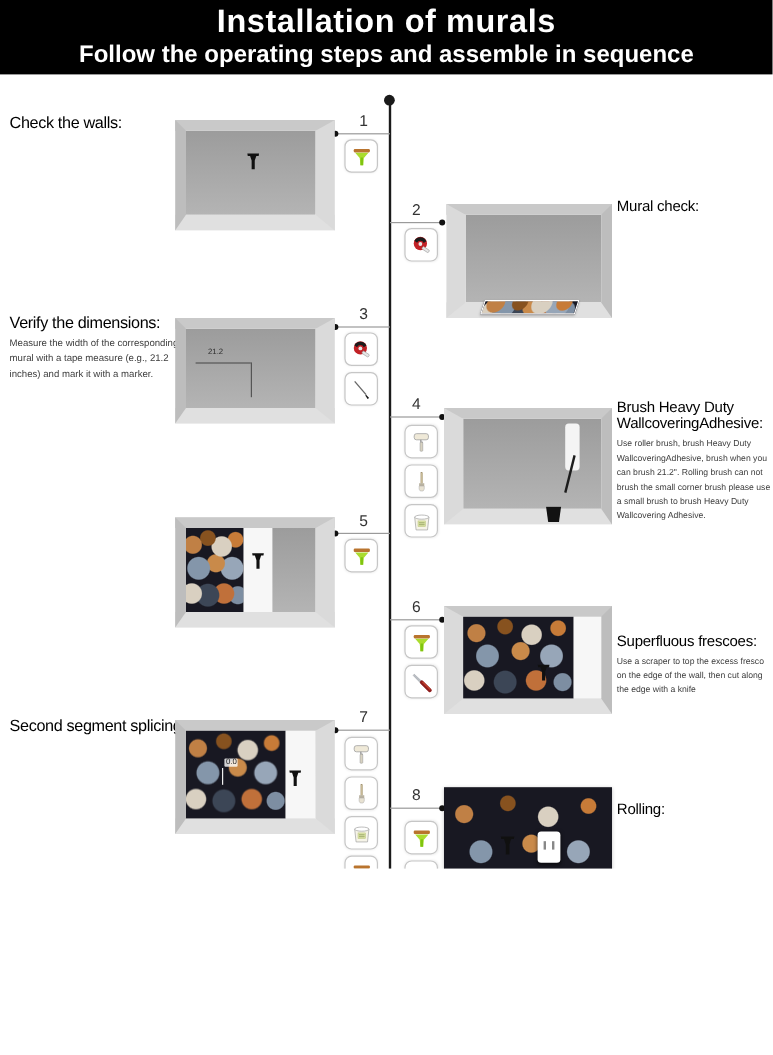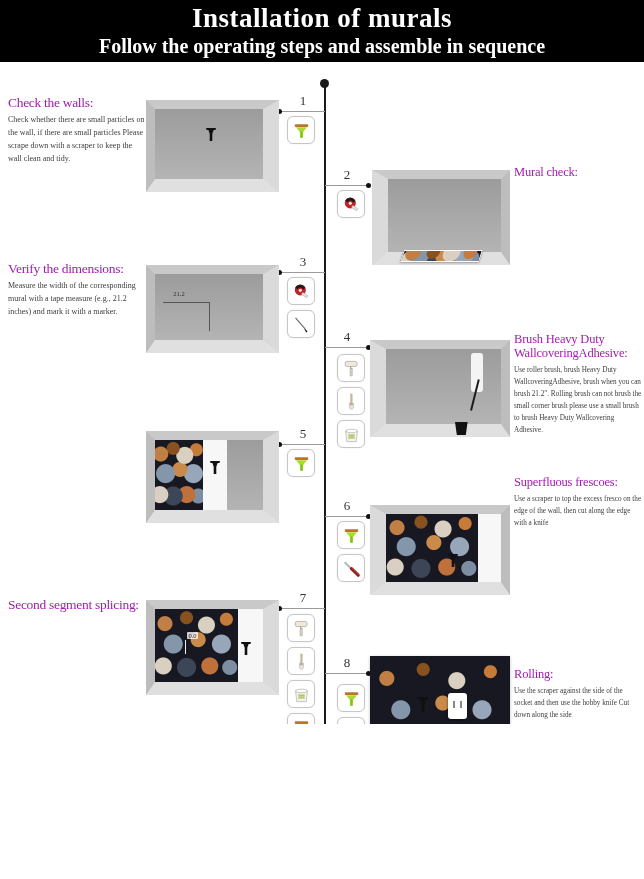--- a/index.html
+++ b/index.html
@@ -1,35 +1,35 @@
 <!DOCTYPE html>
 <html><head>
 <meta charset="utf-8">
 <style>
   html,body{margin:0;padding:0;background:#fff;}
   .canvas{position:relative;width:644px;height:724px;background:#ffffff;overflow:hidden;
-          font-family:Liberation Serif, serif;}
+          font-family:Liberation Sans, sans-serif;}
 
   
   .header{position:absolute;left:0;top:0;width:644px;height:62px;background:#000;color:#fff;text-align:center;}
   .h-title{font-size:27px;font-weight:bold;letter-spacing:.5px;padding-top:3px;line-height:1.15;}
   .h-sub{font-size:20px;font-weight:bold;line-height:1.2;}
 
   
   .tl-line{position:absolute;left:324px;top:83px;width:2px;height:777px;background:#1a1a1a;}
   .tl-dot{position:absolute;left:320px;top:79px;width:9px;height:9px;border-radius:50%;background:#1a1a1a;}
   .tl-arrow{position:absolute;left:318px;top:858px;width:0;height:0;
             border-left:7px solid transparent;border-right:7px solid transparent;border-top:13px solid #1a1a1a;}
 
   
   .step-num{position:absolute;width:44px;text-align:center;font-size:13px;color:#333;}
   .connector{position:absolute;height:1px;background:#9a9a9a;width:44px;}
   .cdot{position:absolute;width:5px;height:5px;border-radius:50%;background:#111;}
   .text-block{position:absolute;}
-  .step-title{font-size:13.5px;color:#a21caf;line-height:1.1;margin-bottom:3px;letter-spacing:-.3px;}
+  .step-title{font-size:13.5px;color:#000000;line-height:1.1;margin-bottom:3px;letter-spacing:-.3px;}
   .text-right .step-title{font-size:12.5px;letter-spacing:-.2px;}
   .step-body{font-size:8px;color:#3d3d3d;line-height:1.62;}
   .text-right .step-body{font-size:7.2px;line-height:1.68;}
 
   .icon-col{position:absolute;display:flex;flex-direction:column;gap:5px;}
   .icon-box{width:26px;height:26px;border:1px solid #c6c6c6;border-radius:6px;background:#fff;
             display:flex;align-items:center;justify-content:center;box-shadow:0 0 2px rgba(0,0,0,.08);}
   .icon-box svg{display:block;}
 
   
@@ -83,21 +83,20 @@
 
   <div class="tl-line"></div>
   <div class="tl-dot"></div>
   <div class="tl-arrow"></div>
 
   <div class="step-num" style="left:281px;top:93px">1</div>
   <div class="connector" style="left:281px;top:111px"></div>
   <div class="cdot" style="left:277px;top:109px"></div>
   <div class="text-block text-left" style="left:8px;top:96px;width:138px">
     <div class="step-title">Check the walls:</div>
-    <div class="step-body">Check whether there are small particles on the wall, if there are small particles Please scrape down with a scraper to keep the wall clean and tidy.</div>
   </div>
   <div class="icon-col" style="left:287px;top:116px">
       <div class="icon-box">
         <svg viewBox="0 0 24 24" width="19" height="19">
           <rect x="3.5" y="4" width="17" height="3.6" rx="1.2" fill="#b9742e"></rect>
           <path d="M5 8 L19 8 L14.2 13.5 L13.4 21 L10.6 21 L9.8 13.5 Z" fill="#aadc2e"></path>
           <path d="M10.8 13 h2.4 l.3 8 h-3 Z" fill="#7fc410"></path>
         </svg>
       </div>
     </div>
@@ -216,21 +215,21 @@
     <div class="mark" style="left:56%;top:28%">
       <svg viewBox="0 0 20 22" width="13" height="15">
           <path d="M2.5 1 h15 l-.5 3 h-3 l-2 6 v11 h-4 v-11 l-2 -6 h-3 Z" fill="#101010"></path>
         </svg>
     </div>
   </div>
 
   <div class="step-num" style="left:325px;top:498px">6</div>
   <div class="connector" style="left:325px;top:516px"></div>
   <div class="cdot" style="left:366px;top:514px"></div>
-  <div class="text-block text-right" style="left:514px;top:476px;width:128px">
+  <div class="text-block text-right" style="left:514px;top:528px;width:128px">
     <div class="step-title">Superfluous frescoes:</div>
     <div class="step-body">Use a scraper to top the excess fresco on the edge of the wall, then cut along the edge with a knife</div>
   </div>
   <div class="icon-col" style="left:337px;top:521px">
       <div class="icon-box">
         <svg viewBox="0 0 24 24" width="19" height="19">
           <rect x="3.5" y="4" width="17" height="3.6" rx="1.2" fill="#b9742e"></rect>
           <path d="M5 8 L19 8 L14.2 13.5 L13.4 21 L10.6 21 L9.8 13.5 Z" fill="#aadc2e"></path>
           <path d="M10.8 13 h2.4 l.3 8 h-3 Z" fill="#7fc410"></path>
         </svg>
@@ -301,21 +300,20 @@
           <path d="M2.5 1 h15 l-.5 3 h-3 l-2 6 v11 h-4 v-11 l-2 -6 h-3 Z" fill="#101010"></path>
         </svg>
     </div>
   </div>
 
   <div class="step-num" style="left:325px;top:655px">8</div>
   <div class="connector" style="left:325px;top:673px"></div>
   <div class="cdot" style="left:366px;top:671px"></div>
   <div class="text-block text-right" style="left:514px;top:668px;width:128px">
     <div class="step-title">Rolling:</div>
-    <div class="step-body">Use the scraper against the side of the socket and then use the hobby knife Cut down along the side</div>
   </div>
   <div class="icon-col" style="left:337px;top:684px">
       <div class="icon-box">
         <svg viewBox="0 0 24 24" width="19" height="19">
           <rect x="3.5" y="4" width="17" height="3.6" rx="1.2" fill="#b9742e"></rect>
           <path d="M5 8 L19 8 L14.2 13.5 L13.4 21 L10.6 21 L9.8 13.5 Z" fill="#aadc2e"></path>
           <path d="M10.8 13 h2.4 l.3 8 h-3 Z" fill="#7fc410"></path>
         </svg>
       </div>
       <div class="icon-box">

